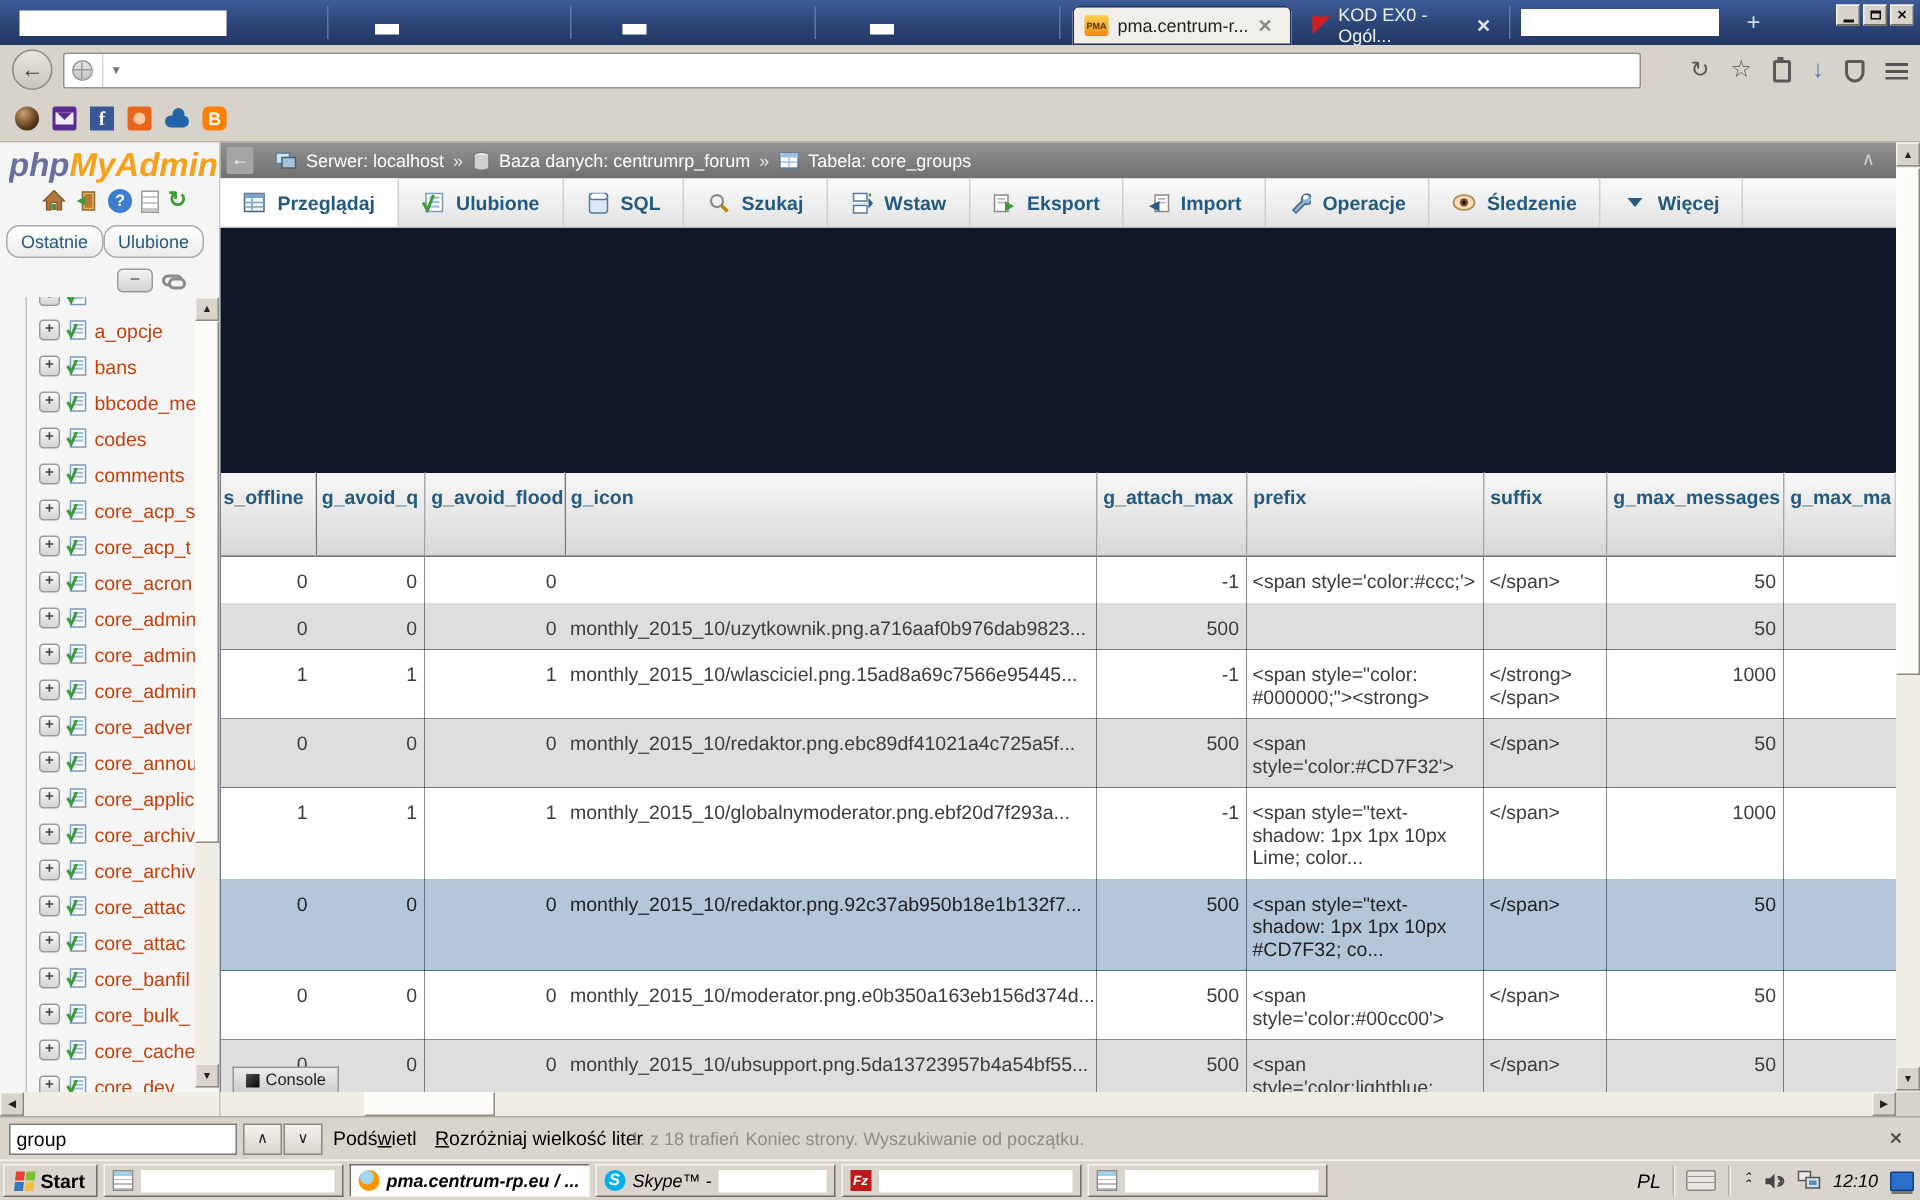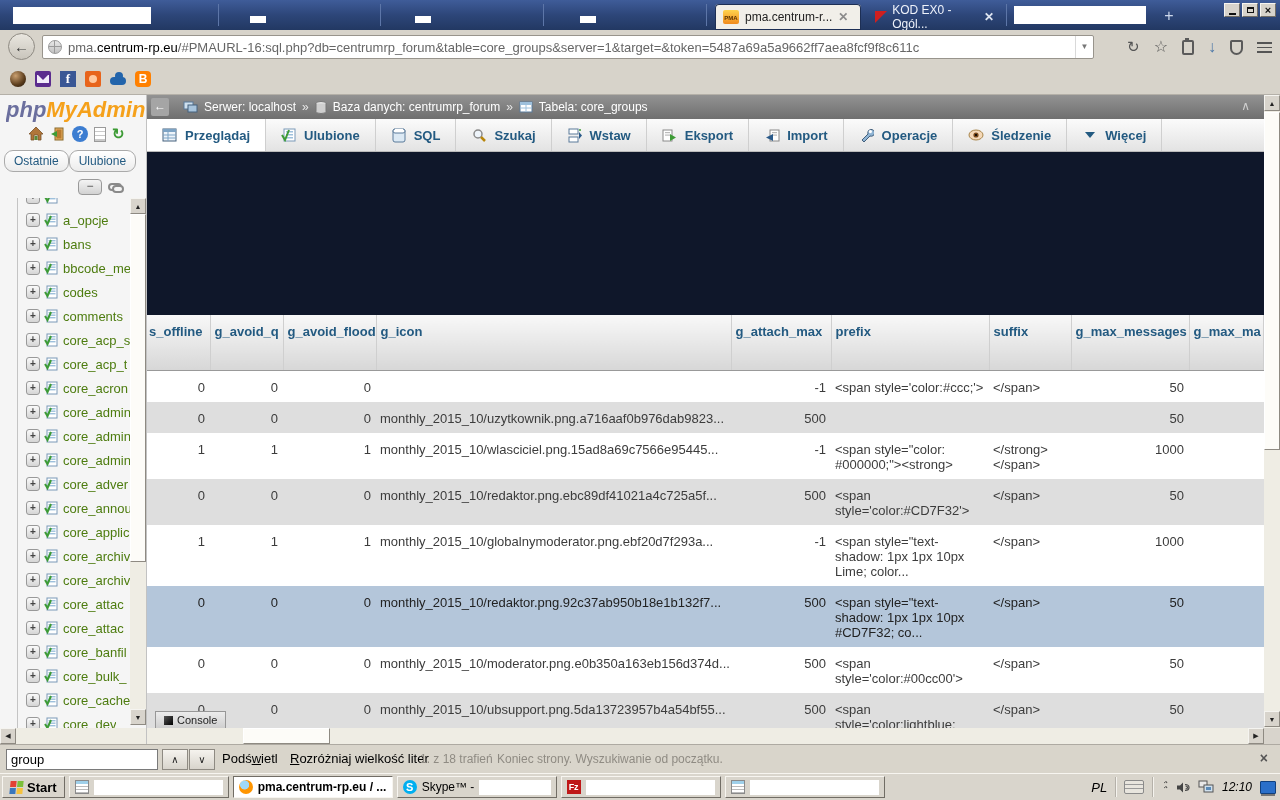--- a/index.html
+++ b/index.html
@@ -94,21 +94,21 @@
   .link-i { width:14px; height:8px; border:2px solid #8a8a8a; border-radius:4px; position:relative; }
   .link-i::before { content:""; position:absolute; left:3px; top:1px; width:8px; height:4px; border:2px solid #8a8a8a; border-radius:4px; margin-left:-1px; margin-top:-1px; background:#f5f5f5; }
 
   #tree { position:absolute; left:0; top:103px; width:130px; }
   .tree-item { height:24px; display:flex; align-items:center; position:relative; padding-left:26px; }
   .tree-item::before { content:""; position:absolute; left:17px; top:0; width:1px; height:24px; background:#c4c4c4; }
   .plus-btn { width:14px; height:14px; flex:0 0 14px; background:linear-gradient(#fafafa,#d5d5d5);
     border:1px solid #999; border-radius:3px; color:#444; font-size:10px; font-weight:bold;
     text-align:center; line-height:11px; margin-right:4px; z-index:1; }
   .tbl-ico { flex:0 0 14px; margin-right:5px; }
-  .tree-label { font-size:13px; color:#4d7c0f; white-space:nowrap; overflow:hidden; }
+  .tree-label { font-size:13px; color:#c2410c; white-space:nowrap; overflow:hidden; }
   .tree-item.partial { height:10px; overflow:hidden; }
   .tree-item.partial .plus-btn, .tree-item.partial .tbl-ico { margin-top:-12px; }
   .sb-btn { background:#d8d4cc; border:1px solid; border-color:#f5f4f0 #8e8a82 #8e8a82 #f5f4f0;
     display:flex; align-items:center; justify-content:center; font-size:7px; color:#222; }
   .sb-thumb { background:#fdfcf8; border:1px solid; border-color:#ffffff #8e8a82 #8e8a82 #ffffff; }
   #sbvscroll { position:absolute; left:130px; top:103px; width:16px; height:527px; background:#efede4; }
   #sbvscroll .up { position:absolute; top:0; left:0; width:16px; height:16px; }
   #sbvscroll .thumb { position:absolute; top:16px; left:0; width:16px; height:348px; }
   #sbvscroll .down { position:absolute; bottom:0; left:0; width:16px; height:16px; }
 
@@ -179,21 +179,21 @@
   #taskbar { position:absolute; left:0; top:773px; width:1280px; height:27px; background:#d9d5cc;
     border-top:1px solid #f7f5f0; display:flex; align-items:center; }
   .raised { background:#d9d5cc; border:1px solid; border-color:#f7f5f0 #716d65 #716d65 #f7f5f0; }
   #startbtn { margin-left:2px; height:22px; display:flex; align-items:center; gap:4px; padding:0 7px;
     font-weight:bold; font-size:13px; color:#000; }
   .winflag { width:13px; height:13px; display:grid; grid-template-columns:6px 6px; grid-template-rows:6px 6px;
     gap:1px; transform:skewX(-6deg); }
   .winflag span:nth-child(1){background:#e34234;} .winflag span:nth-child(2){background:#7bbf3a;}
   .winflag span:nth-child(3){background:#3b77bc;} .winflag span:nth-child(4){background:#f5c13d;}
   .task { height:22px; width:160px; margin-left:4px; display:flex; align-items:center; gap:5px;
-    padding:0 5px; font-size:12px; color:#000; overflow:hidden; white-space:nowrap; }
+    padding:0 5px; font-size:12px; color:#000; overflow:hidden; white-space:nowrap;font-style:italic; }
   .task.active { background:#fff; border-color:#716d65 #f7f5f0 #f7f5f0 #716d65; font-weight:bold; }
   .ticon { flex:0 0 14px; width:14px; height:14px; }
   .ticon-note { background:#fff; border:1px solid #8a8a8a;
     background-image:linear-gradient(#9fd0ea 0 3px,transparent 3px 5px,#bbb 5px 6px,transparent 6px 8px,#bbb 8px 9px,transparent 9px 11px,#bbb 11px 12px); }
   .ticon-ff { border-radius:50%; background:radial-gradient(circle at 40% 35%,#9fd9f7 0 34%,#ff9500 40% 78%,#d45500 100%); }
   .ticon-skype { border-radius:50%; background:#00aff0; color:#fff; font-size:11px; font-weight:bold; text-align:center; line-height:14px; }
   .ticon-fz { background:#bf1818; color:#fff; font-size:9px; font-weight:bold; text-align:center; line-height:14px; }
   .tredact { background:#fff; height:15px; flex:1; }
   #tray { margin-left:auto; display:flex; align-items:center; gap:8px; padding-right:4px; height:27px;font-style:italic; }
   .tray-sep { width:1px; height:20px; background:#b5b1a9; box-shadow:1px 0 0 #f5f3ee; }
@@ -244,23 +244,20 @@
       <div class="wbtn">
           <span class="g-close">×</span>
         </div>
     </div>
   </div>
 
   <div id="navbar">
     <div id="backbtn">←</div>
     <div id="urlbar">
       <span class="globe"></span>
-      <div id="urltext">
-        <span>pma.</span><span class="domain">centrum-rp.eu</span><span>/#PMAURL-16:sql.php?db=centrumrp_forum&amp;table=core_groups&amp;server=1&amp;target=&amp;token=5487a69a5a9662ff7aea8fcf9f8c611c</span>
-      </div>
       <span class="url-drop">▼</span>
     </div>
     <div class="navicons">
       <span class="nvi reload-i">↻</span>
       <span class="nvi">☆</span>
       <span class="clip-i"></span>
       <span class="nvi down-i">↓</span>
       <span class="shield-i"></span>
       <span class="burger-i"></span>
     </div>

